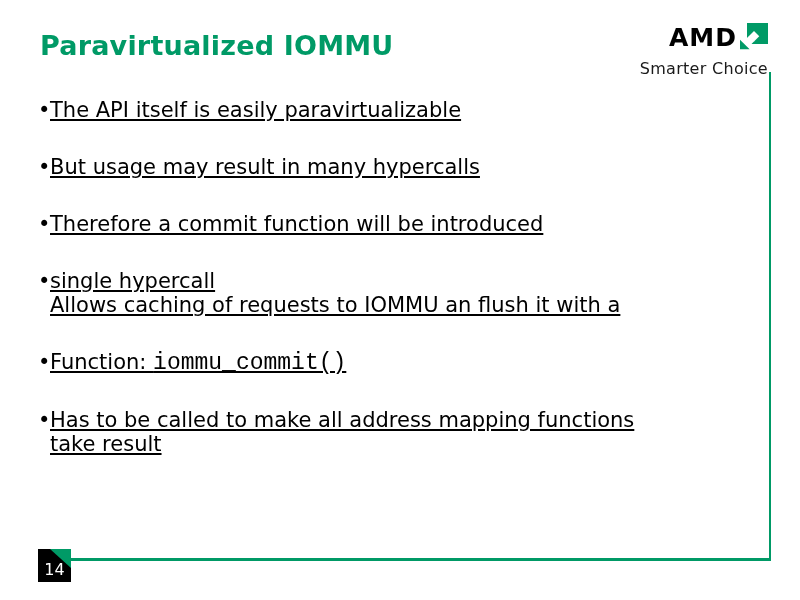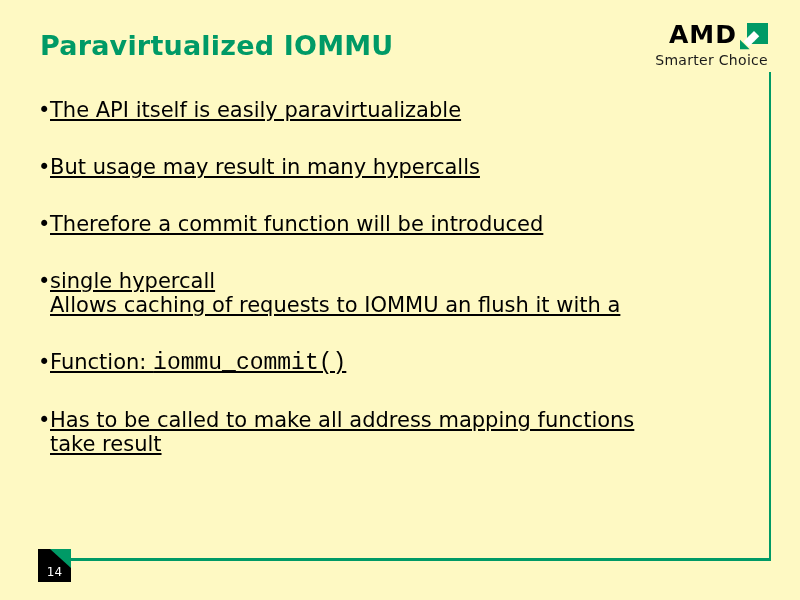--- a/index.html
+++ b/index.html
@@ -1,41 +1,41 @@
 <!DOCTYPE html>
 <html style="--green: #009A66;"><head>
 <meta charset="utf-8">
 <style>
   * { margin:0; padding:0; box-sizing:border-box; }
   html,body { background:#888; }
   .slide {
     position:relative;
     width:800px; height:600px;
-    background:#fef9c3;
+    background:#ffffff;
     overflow:hidden;
     font-family:"DejaVu Sans","Liberation Sans",sans-serif;
     margin:0 auto;
   }
   .title {
     position:absolute; left:40px; top:30px;
     font-size:27px; font-weight:bold;
     color:var(--green,#009A66);
     letter-spacing:0.2px;
   }
   
   .logo { position:absolute; top:22px; right:32px; text-align:right; }
-  .logo-row { display:flex; align-items:flex-start; justify-content:flex-end; gap:3px; }
+  .logo-row { display:flex; align-items:flex-end; justify-content:flex-end; gap:3px; }
   .logo-text {
     font-size:25px; font-weight:bold; color:#000;
     letter-spacing:1px; line-height:26px;
   }
   .arrow-icon { display:block; margin-top:1px; }
   .tagline {
-    font-size:14px; color:#1a1a1a; letter-spacing:0.3px;
-    margin-top:1px;
+    font-size:16px; color:#1a1a1a; letter-spacing:0.3px;
+    margin-top:8px;
   }
   
   .bullets {
     position:absolute; left:38px; top:98px; width:690px;
     list-style:none; color:#000;
   }
   .bullets li {
     position:relative; padding-left:12px;
     font-size:21px; line-height:24px;
     margin-bottom:33px;
@@ -69,21 +69,21 @@
   }
   .corner-triangle {
     position:absolute; right:0; top:0;
     width:21px; height:19px;
     background:var(--green,#009A66);
     clip-path:polygon(0 0, 100% 0, 100% 100%);
   }
   .page-num {
     position:absolute; left:0; bottom:3px; width:100%;
     text-align:center;
-    font-size:12px; color:#fff;
+    font-size:16px; color:#fff;
   }
 </style>
 </head>
 <body>
 
 <div class="slide">
 
   <div class="title">Paravirtualized IOMMU</div>
 
   <div class="logo">

